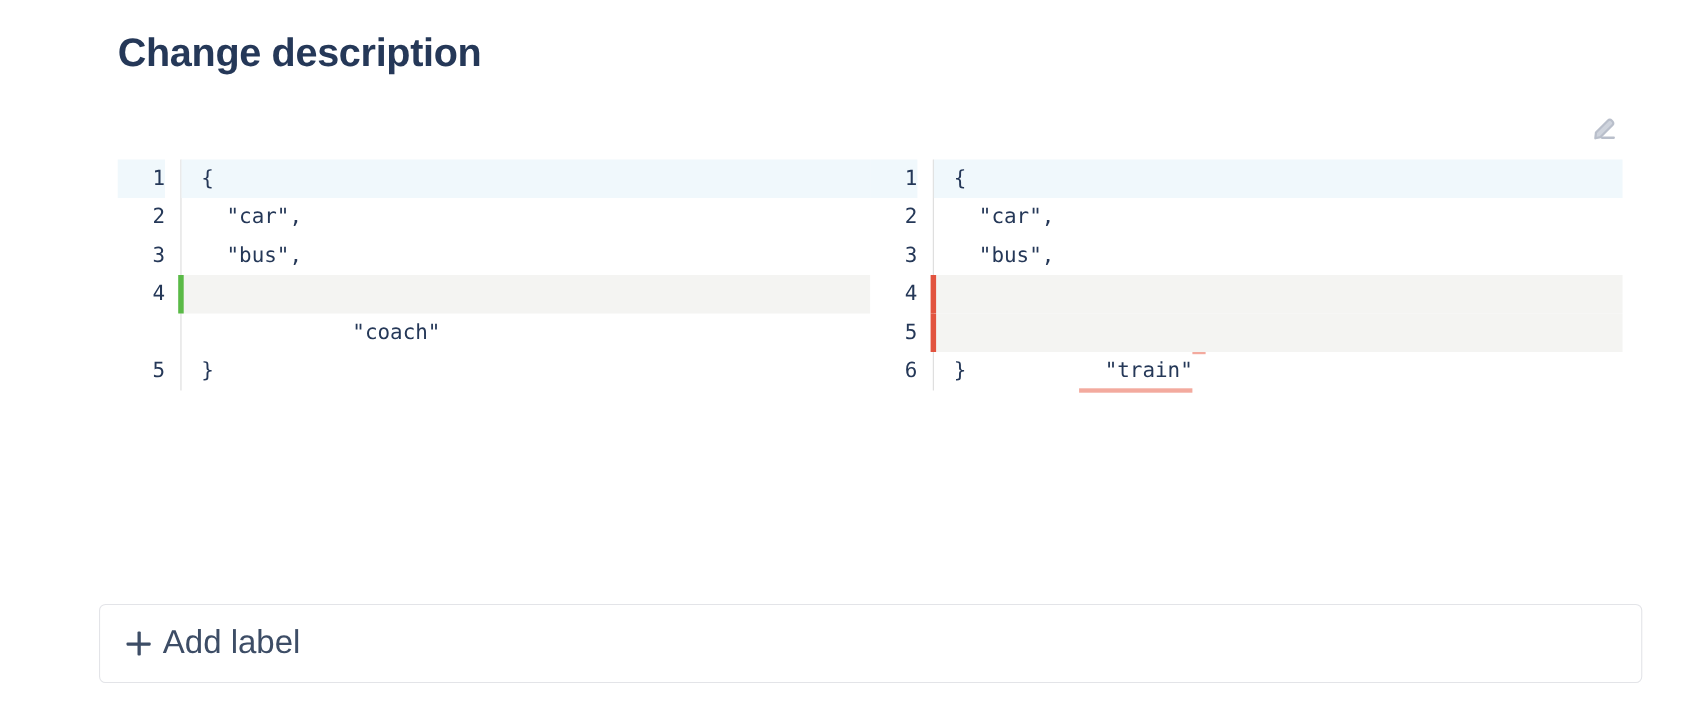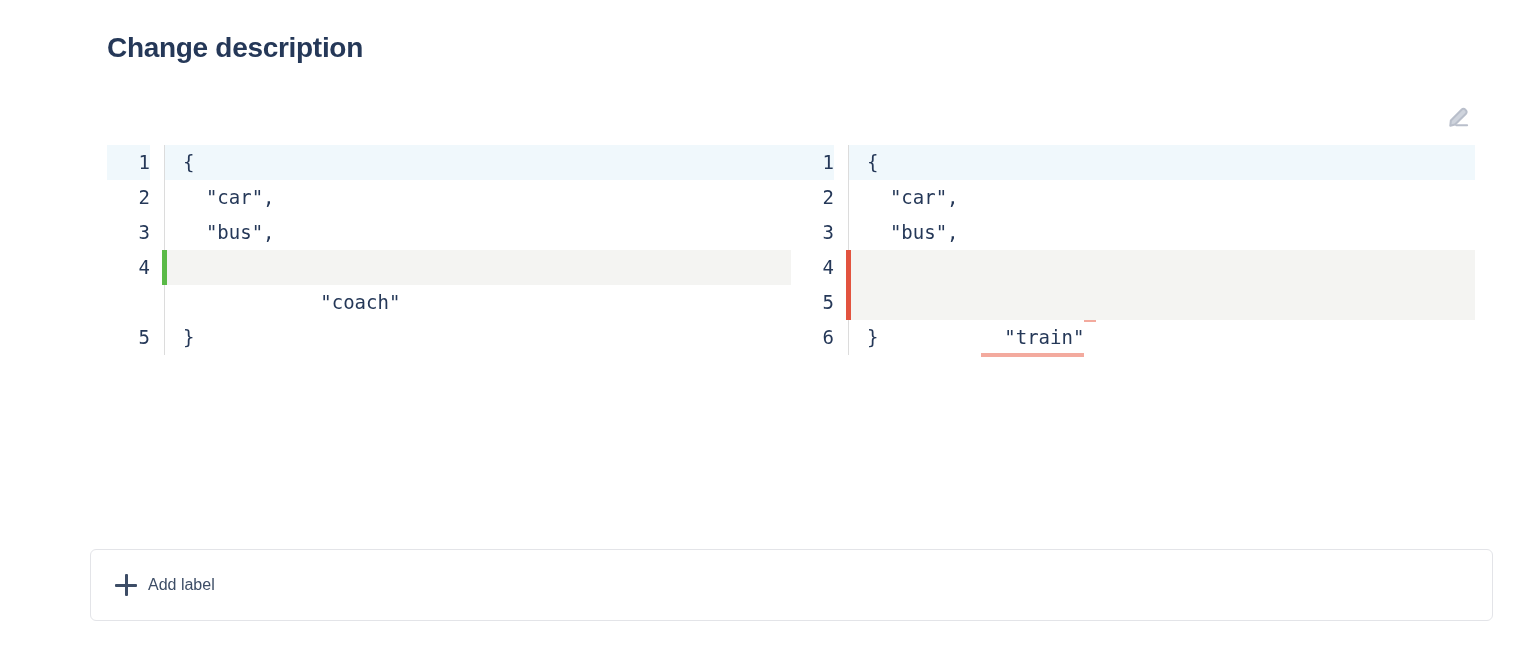--- a/index.html
+++ b/index.html
@@ -20,21 +20,21 @@
     position: relative;
     width: 1538px;
     height: 654px;
   }
 
   
   .page-title {
     position: absolute;
     left: 107px;
     top: 26px;
-    font-size: 28px;
+    font-size: 36px;
     font-weight: bold;
     letter-spacing: -0.3px;
     color: #253858;
     line-height: 44px;
   }
 
   
   .edit-icon-btn {
     position: absolute;
     right: 62px;
@@ -145,21 +145,21 @@
   .plus-icon::before,
   .plus-icon::after {
     content: "";
     position: absolute;
     background: #3d4d66;
     border-radius: 1px;
   }
   .plus-icon::before { left: 0; right: 0; top: 9.5px; height: 3px; }
   .plus-icon::after  { top: 0; bottom: 0; left: 9.5px; width: 3px; }
   .add-label-text {
-    font-size: 16px;
+    font-size: 30px;
     color: #3d4d66;
     font-family: "Liberation Sans", sans-serif;
   }
 </style>
 </head>
 <body>
 
 <div class="page">
 
   <div class="page-title">Change description</div>

